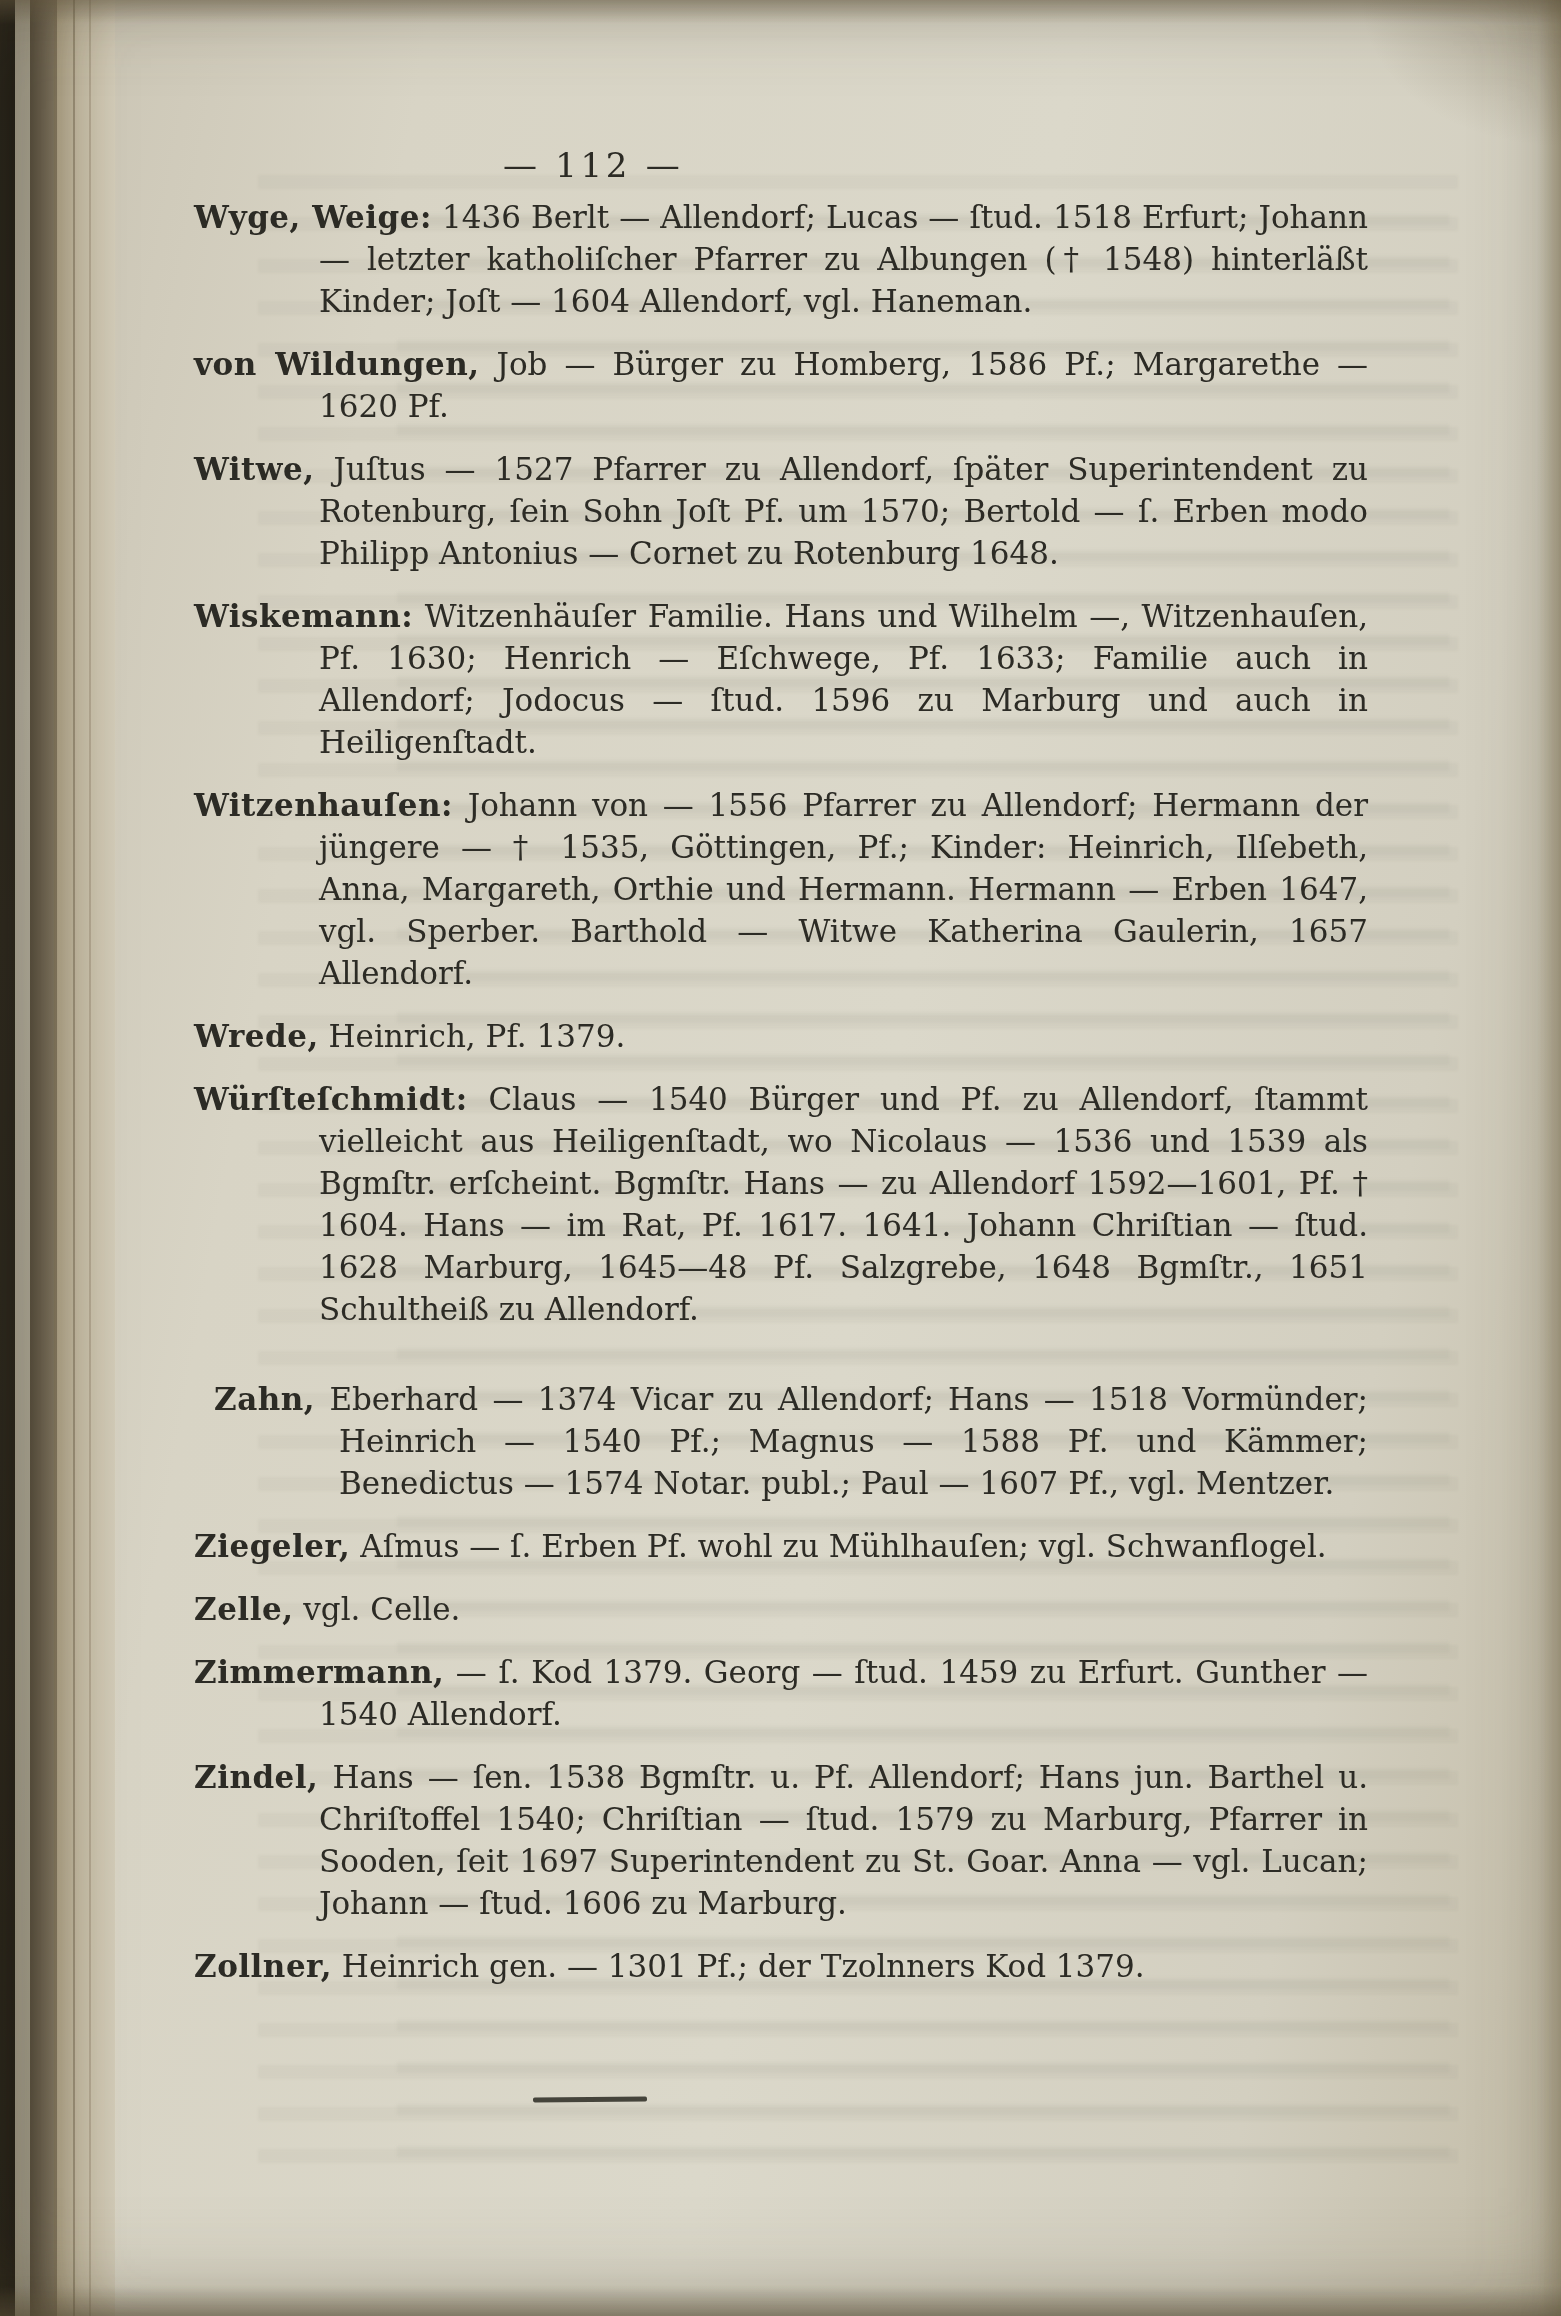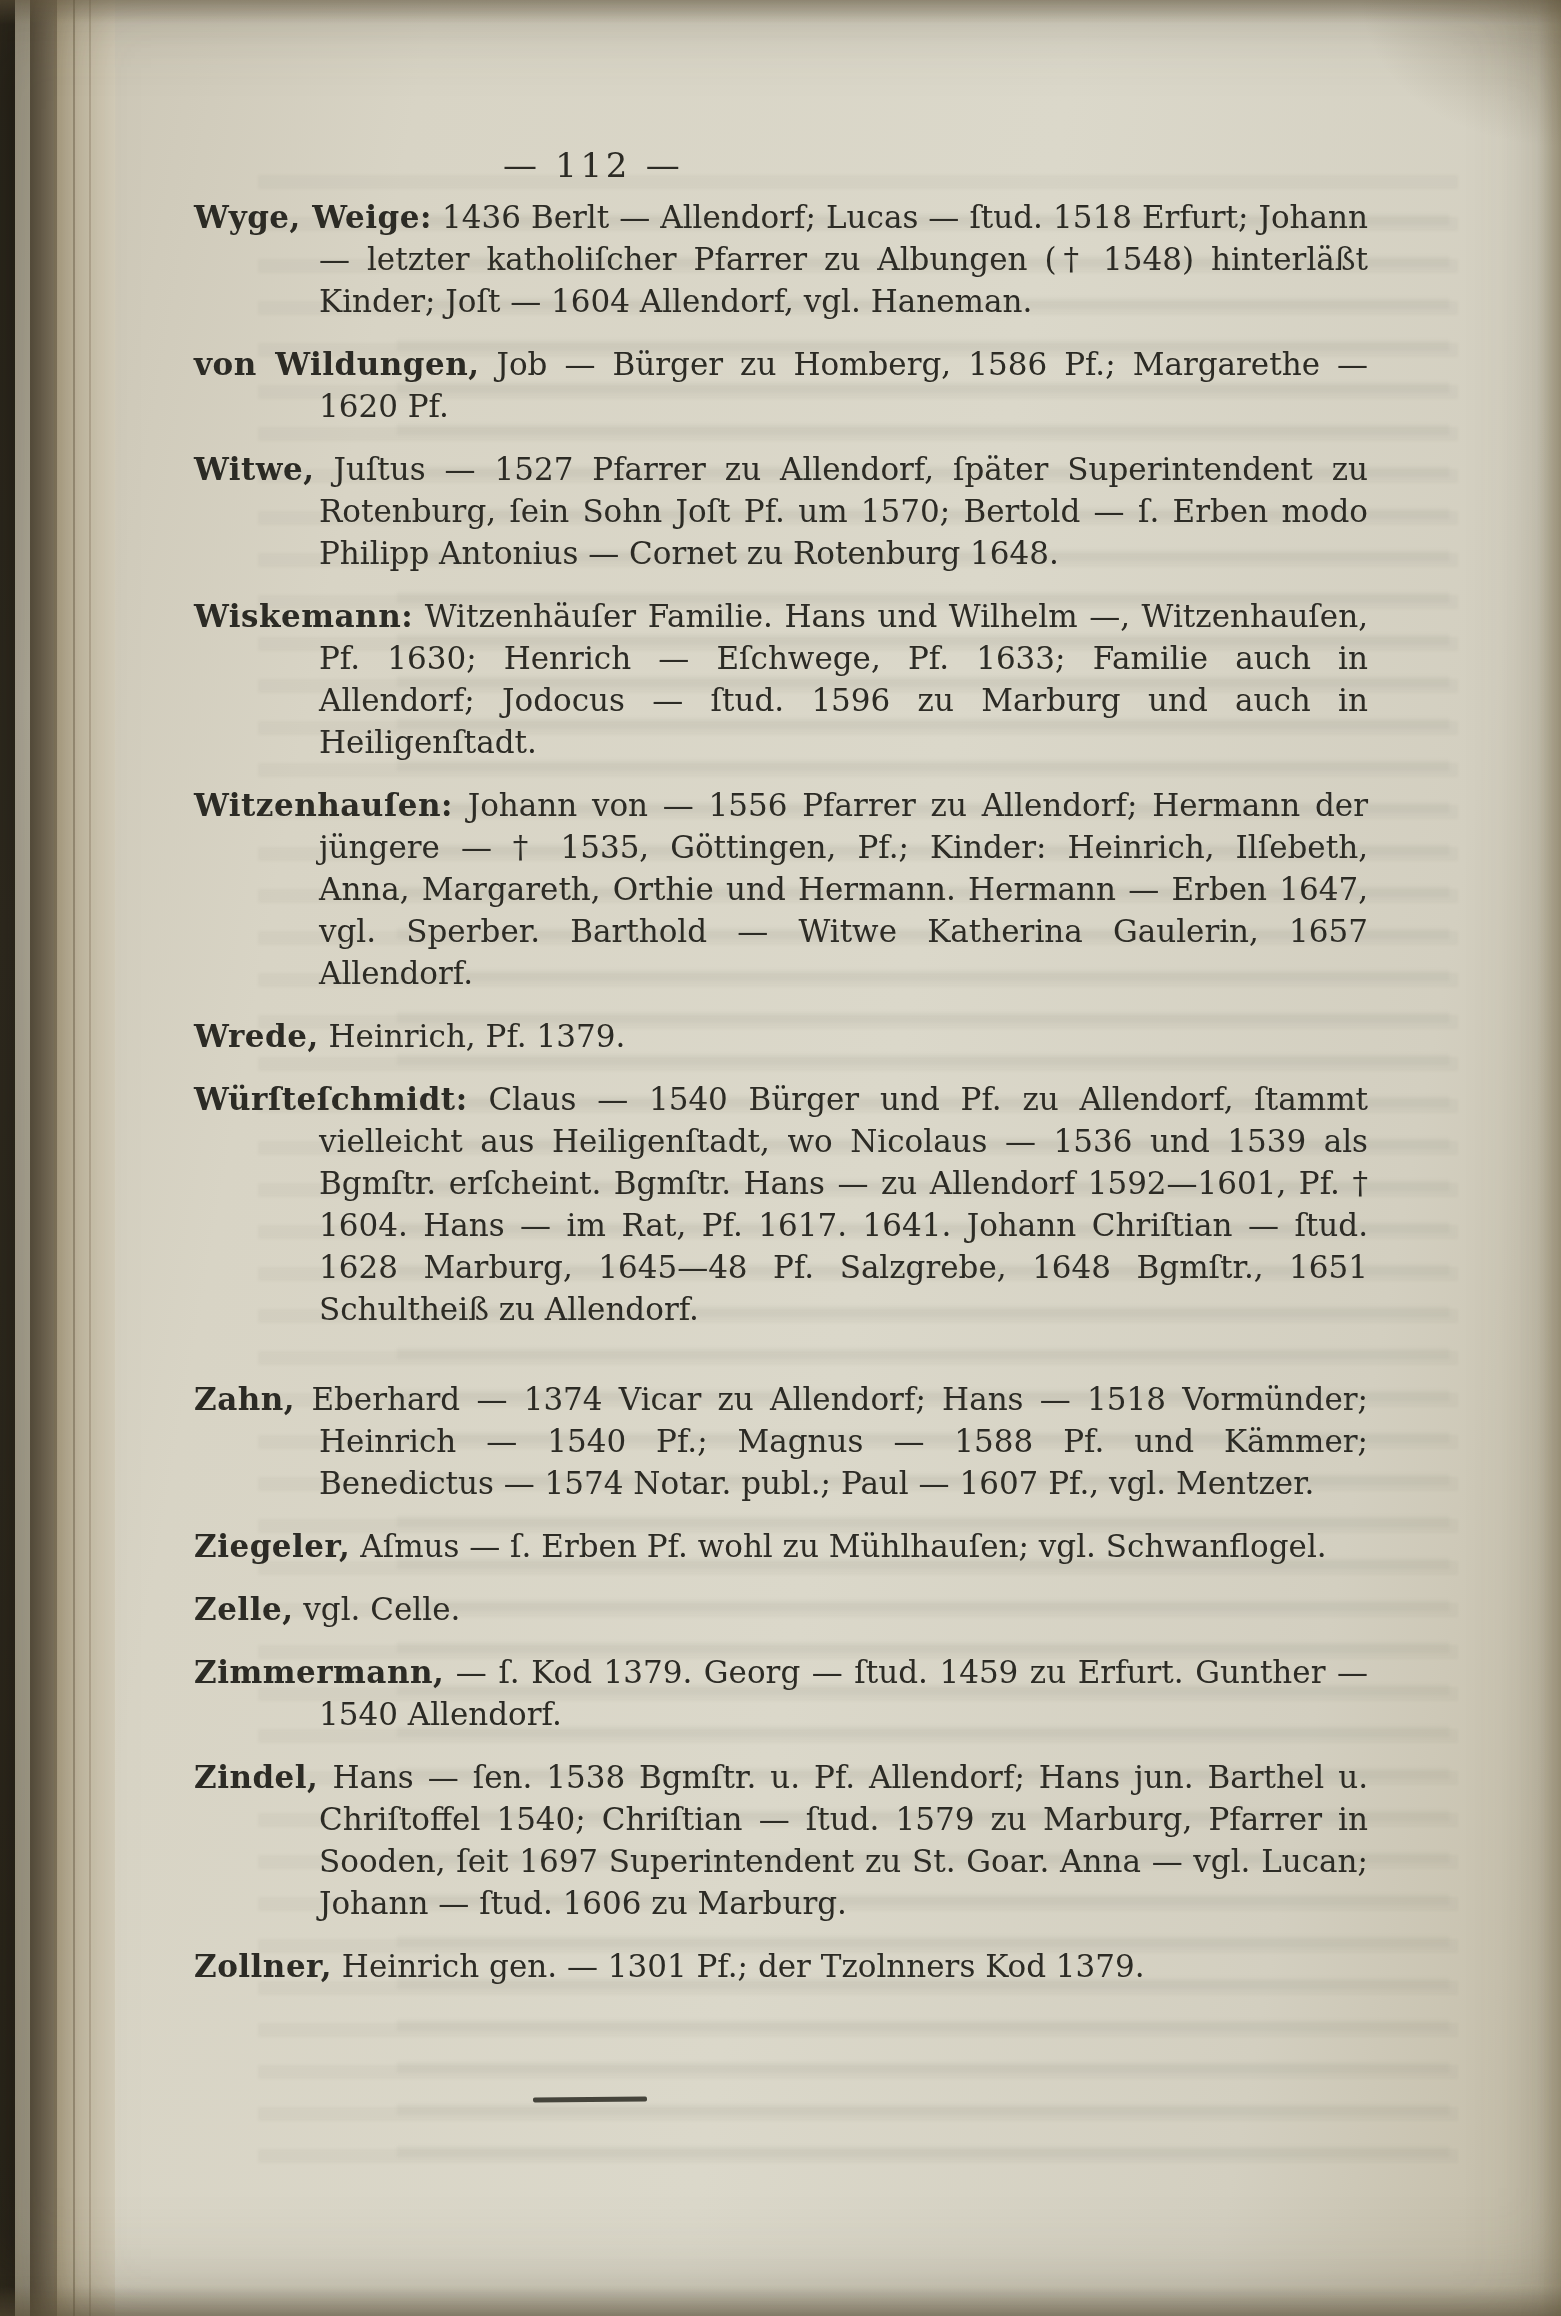--- a/index.html
+++ b/index.html
@@ -97,21 +97,21 @@
     position:absolute;left:194px;top:196px;width:1174px;
     color:var(--ink);
     font-size:31px;line-height:42px;
     text-align:justify;
   }
   .entry{
     margin:0 0 21px 0;
     padding-left:125px;
     text-indent:-125px;
   }
-  .entry.section-break{margin-top:48px;}
+  .entry.section-break{margin-top:48px;margin-left:20px;}
   .entry-name{font-weight:bold;letter-spacing:0.5px;}
   .end-rule{
     position:absolute;left:533px;top:2097px;width:114px;height:4.6px;
     background:#45443b;
     border-radius:1.8px;
     transform:rotate(-.4deg);
   }
 </style>
 </head>
 <body>

